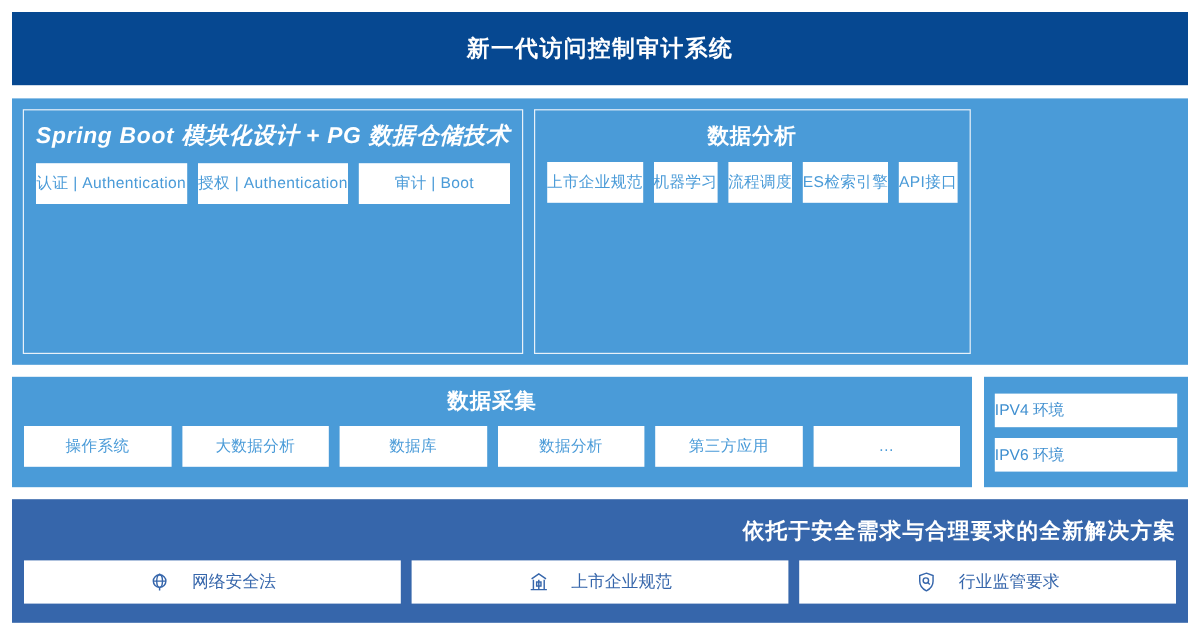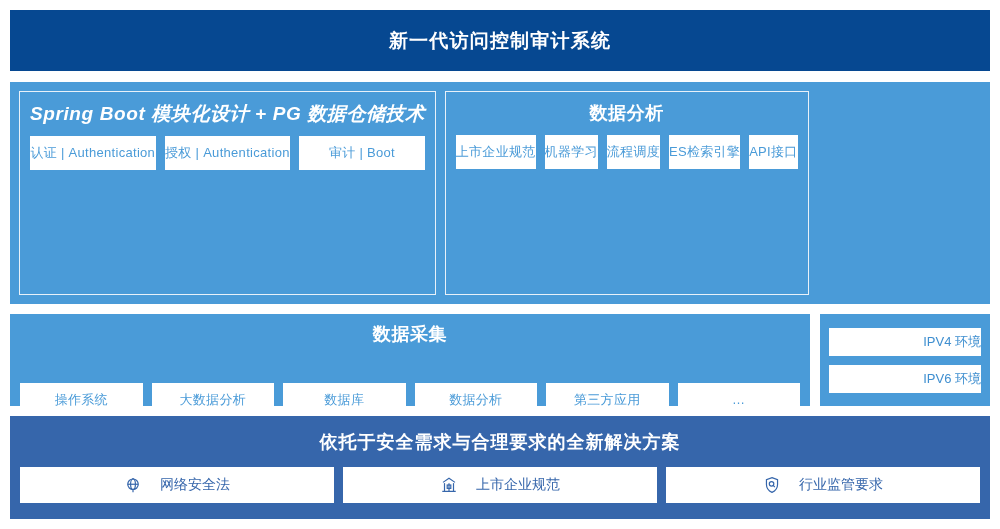--- a/index.html
+++ b/index.html
@@ -98,39 +98,38 @@
     display: flex;
     gap: 10px;
   }
 
   .panel-collect {
     width: 800px;
     background: #4a9bd8;
     padding: 6px 10px 10px 10px;
     display: flex;
     flex-direction: column;
-    gap: 28px;
   }
   .panel-collect .group-title { padding: 4px 0 9px 0; }
 
   .panel-ipv {
     flex: 1;
     background: #4a9bd8;
     padding: 9px;
     display: flex;
     flex-direction: column;
     justify-content: center;
     gap: 9px;
   }
   .ipv-chip {
     background: #ffffff;
     height: 28px;
     display: flex;
     align-items: center;
-    justify-content: flex-end;
+    justify-content: flex-start;
     color: #3f8fd0;
     font-size: 13px;
   }
 
   
   .panel-bottom {
     position: absolute;
     left: 10px;
     top: 416px;
     width: 980px;
@@ -139,20 +138,21 @@
     padding: 9px 10px 12px 10px;
     display: flex;
     flex-direction: column;
   }
   .panel-bottom .group-title {
     color: #ffffff;
     font-size: 18px;
     font-weight: bold;
     padding: 7px 0 13px 0;
     letter-spacing: 1px;
+    text-align: right;
   }
   .chip-icon {
     flex: 1;
     background: #ffffff;
     height: 36px;
     display: flex;
     align-items: center;
     justify-content: center;
     gap: 18px;
     color: #3666ab;

